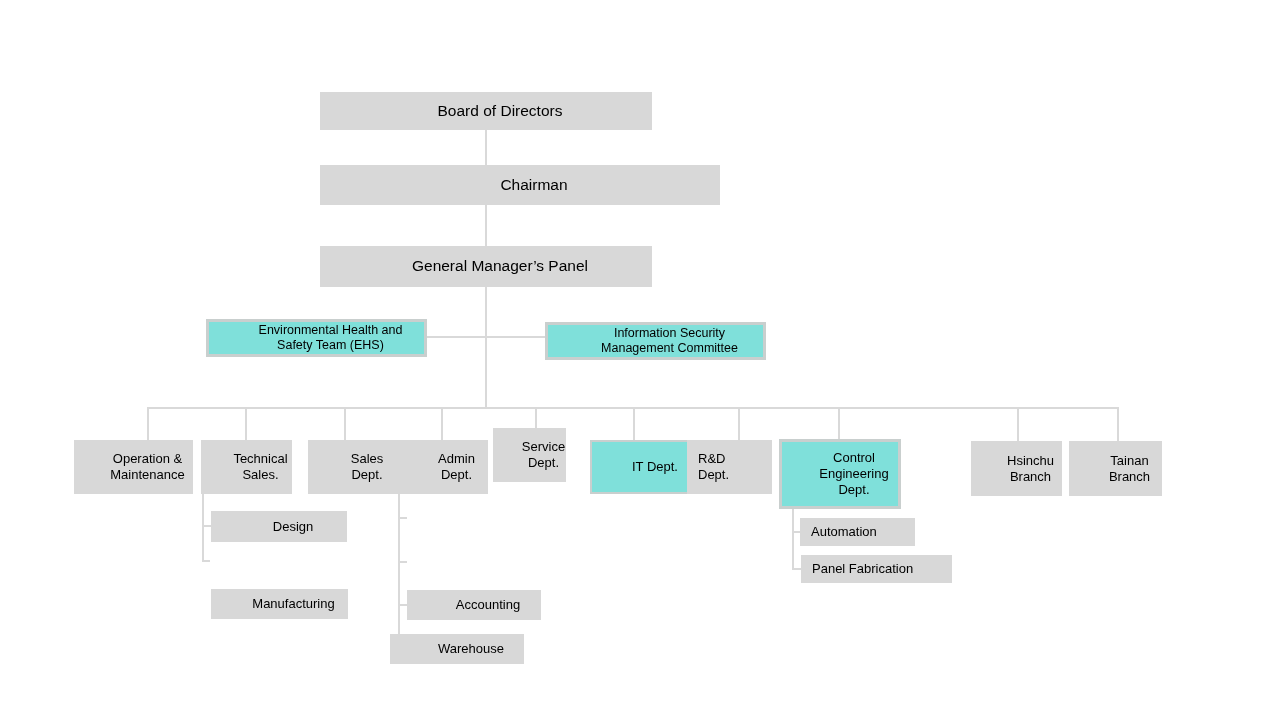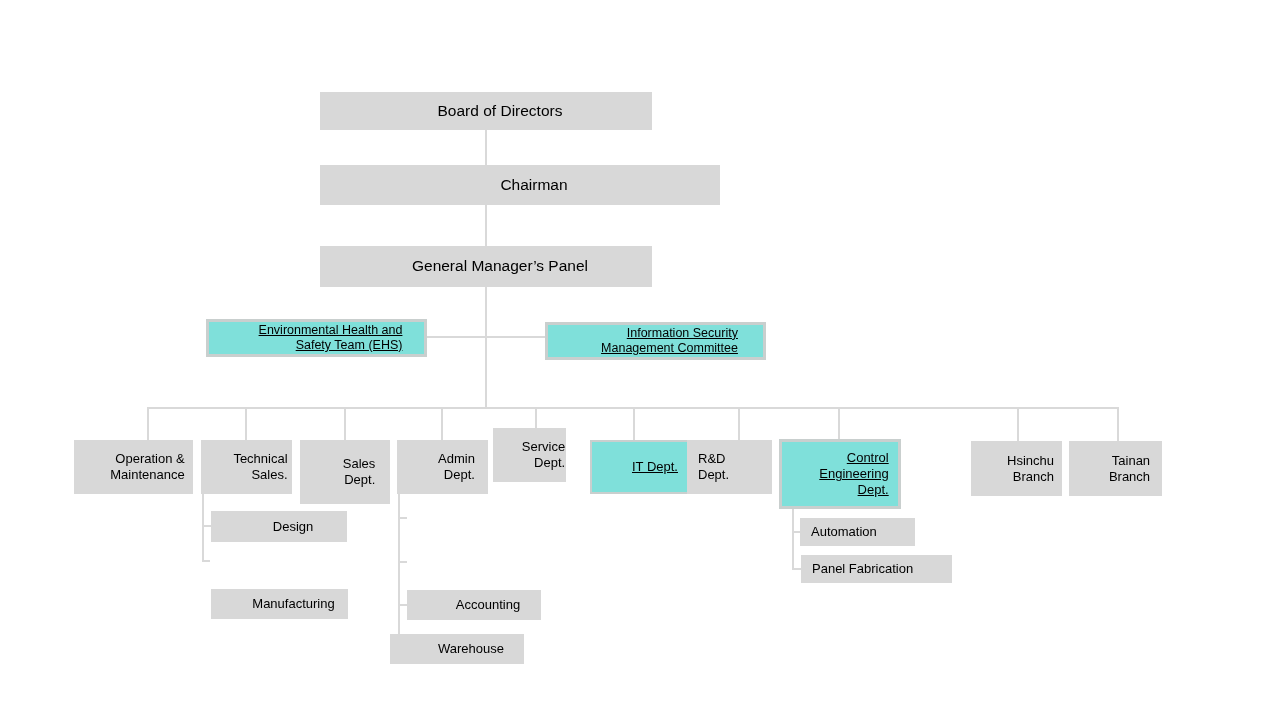--- a/index.html
+++ b/index.html
@@ -3,25 +3,25 @@
 <meta charset="utf-8">
 <style>
   html,body { margin:0; padding:0; background:#ffffff; }
   .stage {
     position:relative; width:1280px; height:720px; background:#ffffff;
     overflow:hidden; font-family:"Liberation Sans", sans-serif; color:#000;
   }
   .node {
     position:absolute; box-sizing:border-box;
     display:flex; align-items:center; justify-content:center;
-    text-align:right; white-space:pre-line;
+    text-align:center; white-space:pre-line;
     font-size:13px; line-height:1.22; color:#000000;padding-left:28px;
   }
   .gray { background:#d8d8d8; }
-  .teal { background:#7fe0da; border:3px solid #c9cfce;text-decoration:underline; }
+  .teal { background:#7fe0da; border:3px solid #c9cfce; }
   .teal.thin { border-width:2px; }
   .lv1 { font-size:15.5px; }
   .committee { font-size:12.5px; }
   .align-left { justify-content:flex-start; text-align:left; padding-left:11px; }
   .line { position:absolute; background:#d9d9d9; }
 </style>
 </head>
 <body>
 
 <div class="stage">
@@ -63,21 +63,21 @@
 
   <div class="node teal committee" style="left:206px;top:319px;width:221px;height:38px">Environmental Health and
 Safety Team (EHS)</div>
   <div class="node teal committee" style="left:545px;top:322px;width:221px;height:38px">Information Security
 Management Committee</div>
 
   <div class="node gray" style="left:74px;top:440px;width:119px;height:54px">Operation &amp;
 Maintenance</div>
   <div class="node gray" style="left:201px;top:440px;width:91px;height:54px">Technical
 Sales.</div>
-  <div class="node gray" style="left:300px;top:440px;width:90px;height:64px">Sales
+  <div class="node gray" style="left:308px;top:440px;width:90px;height:54px">Sales
 Dept.</div>
   <div class="node gray" style="left:397px;top:440px;width:91px;height:54px">Admin
 Dept.</div>
   <div class="node gray" style="left:493px;top:428px;width:73px;height:54px">Service
 Dept.</div>
   <div class="node teal thin" style="left:590px;top:440px;width:102px;height:54px">IT Dept.</div>
   <div class="node gray align-left" style="left:687px;top:440px;width:85px;height:54px">R&amp;D
 Dept.</div>
   <div class="node teal" style="left:779px;top:439px;width:122px;height:70px">Control
 Engineering

